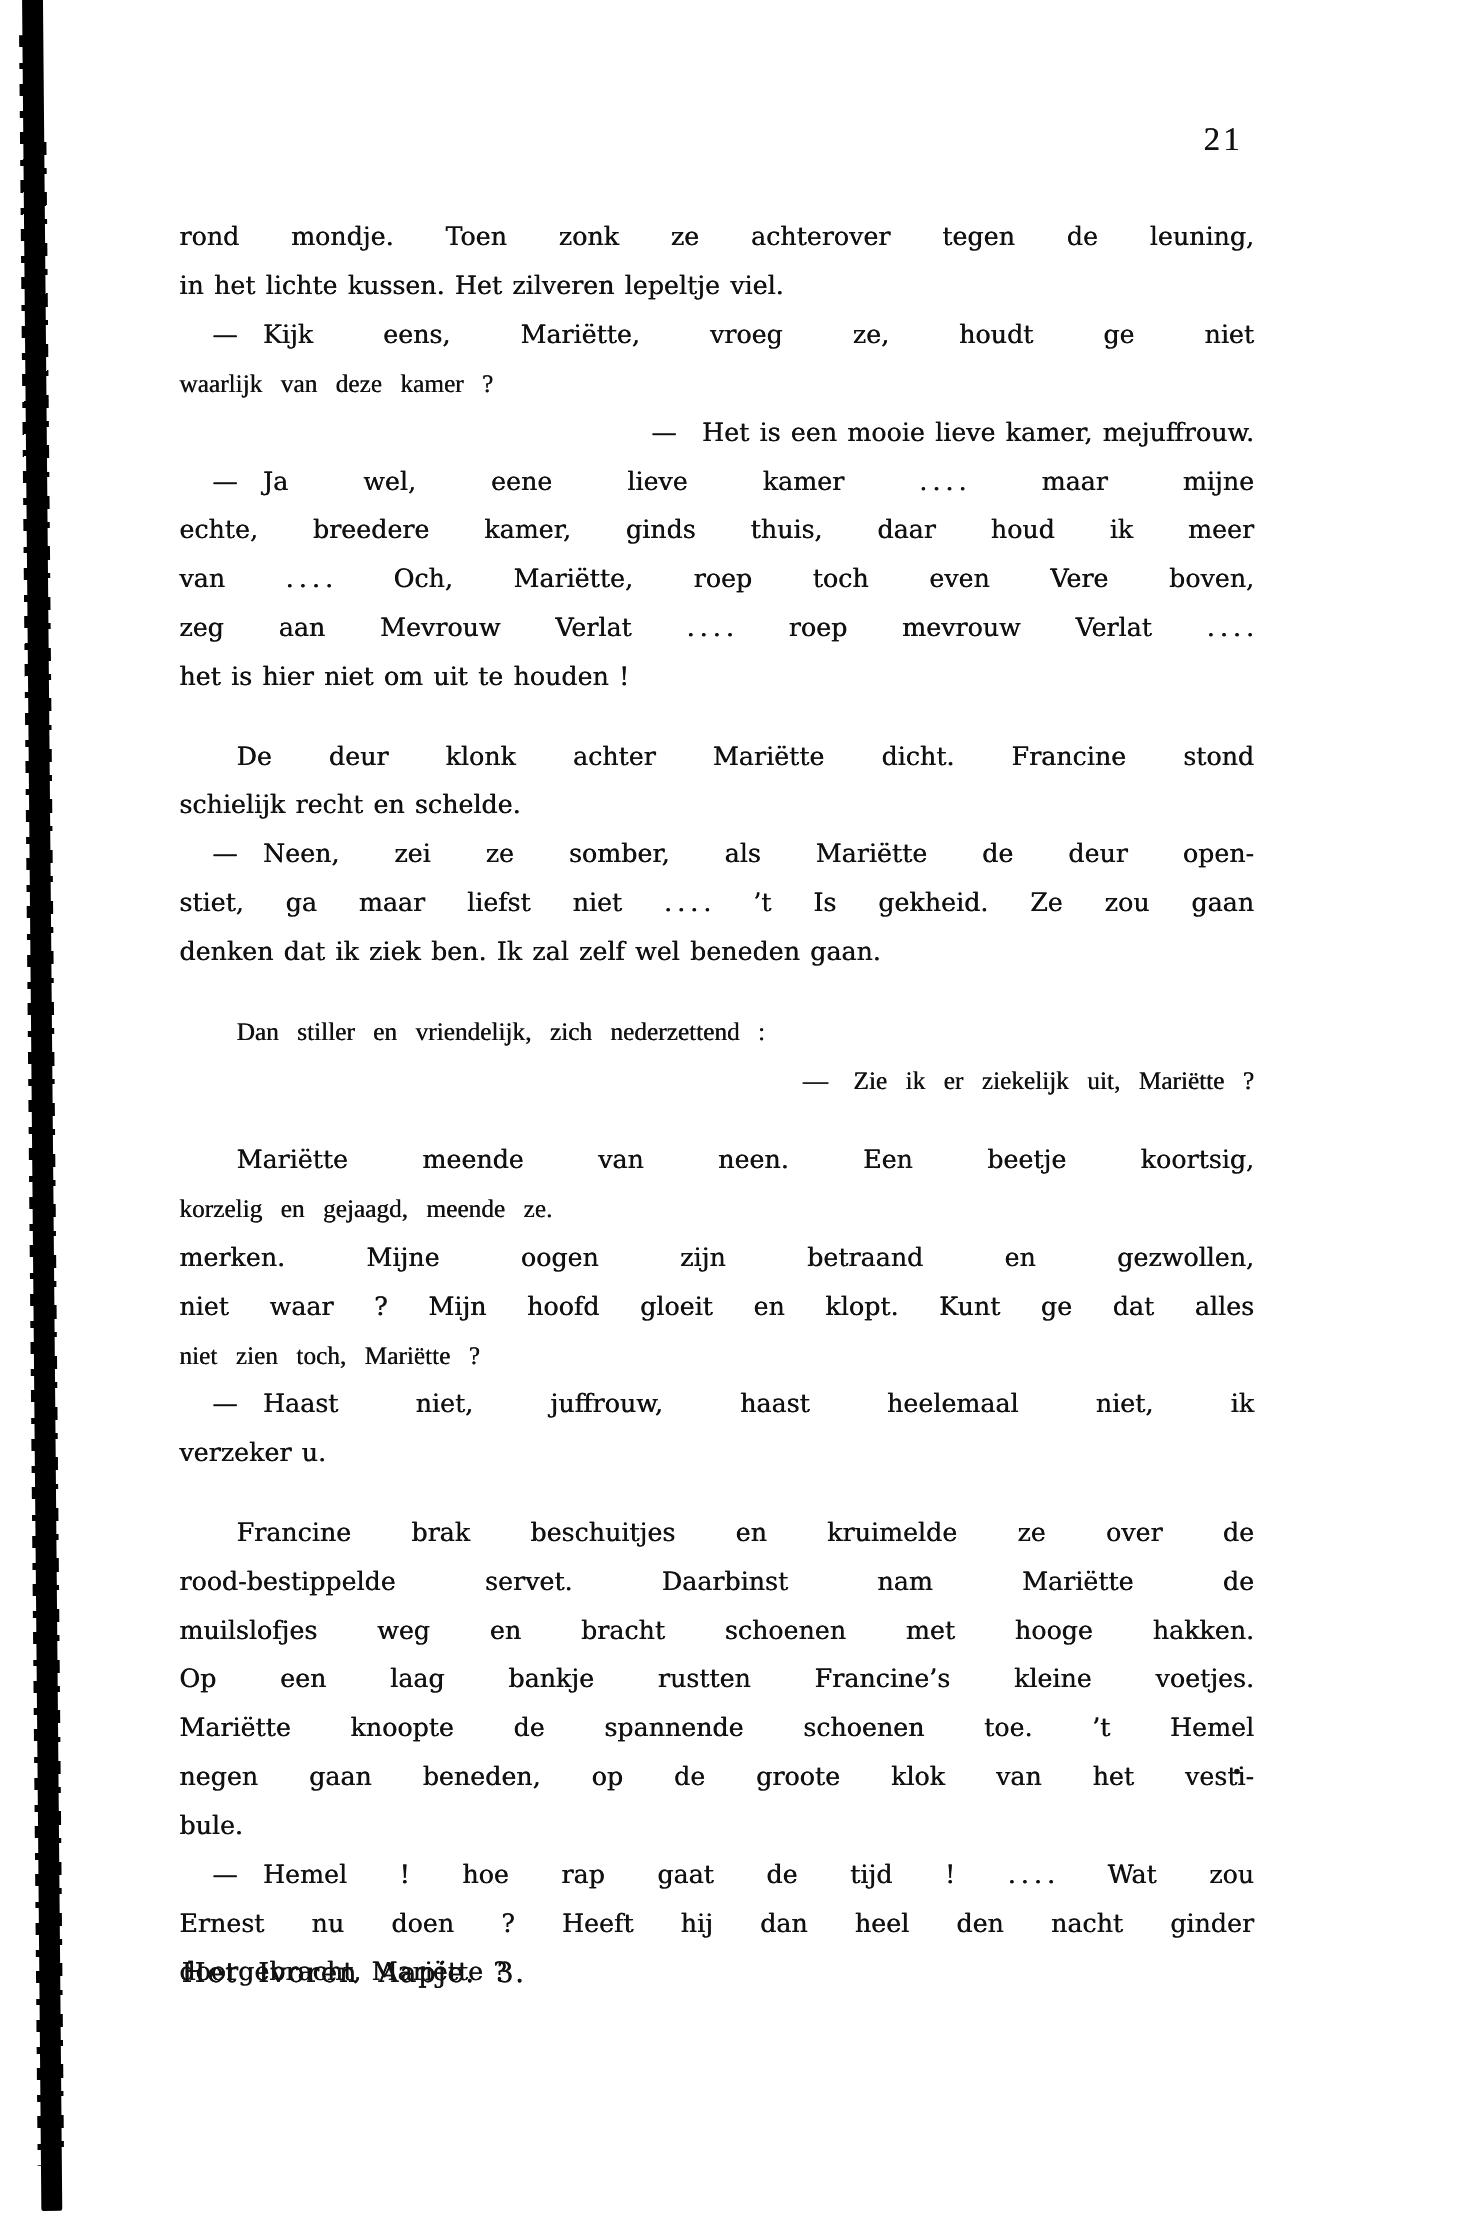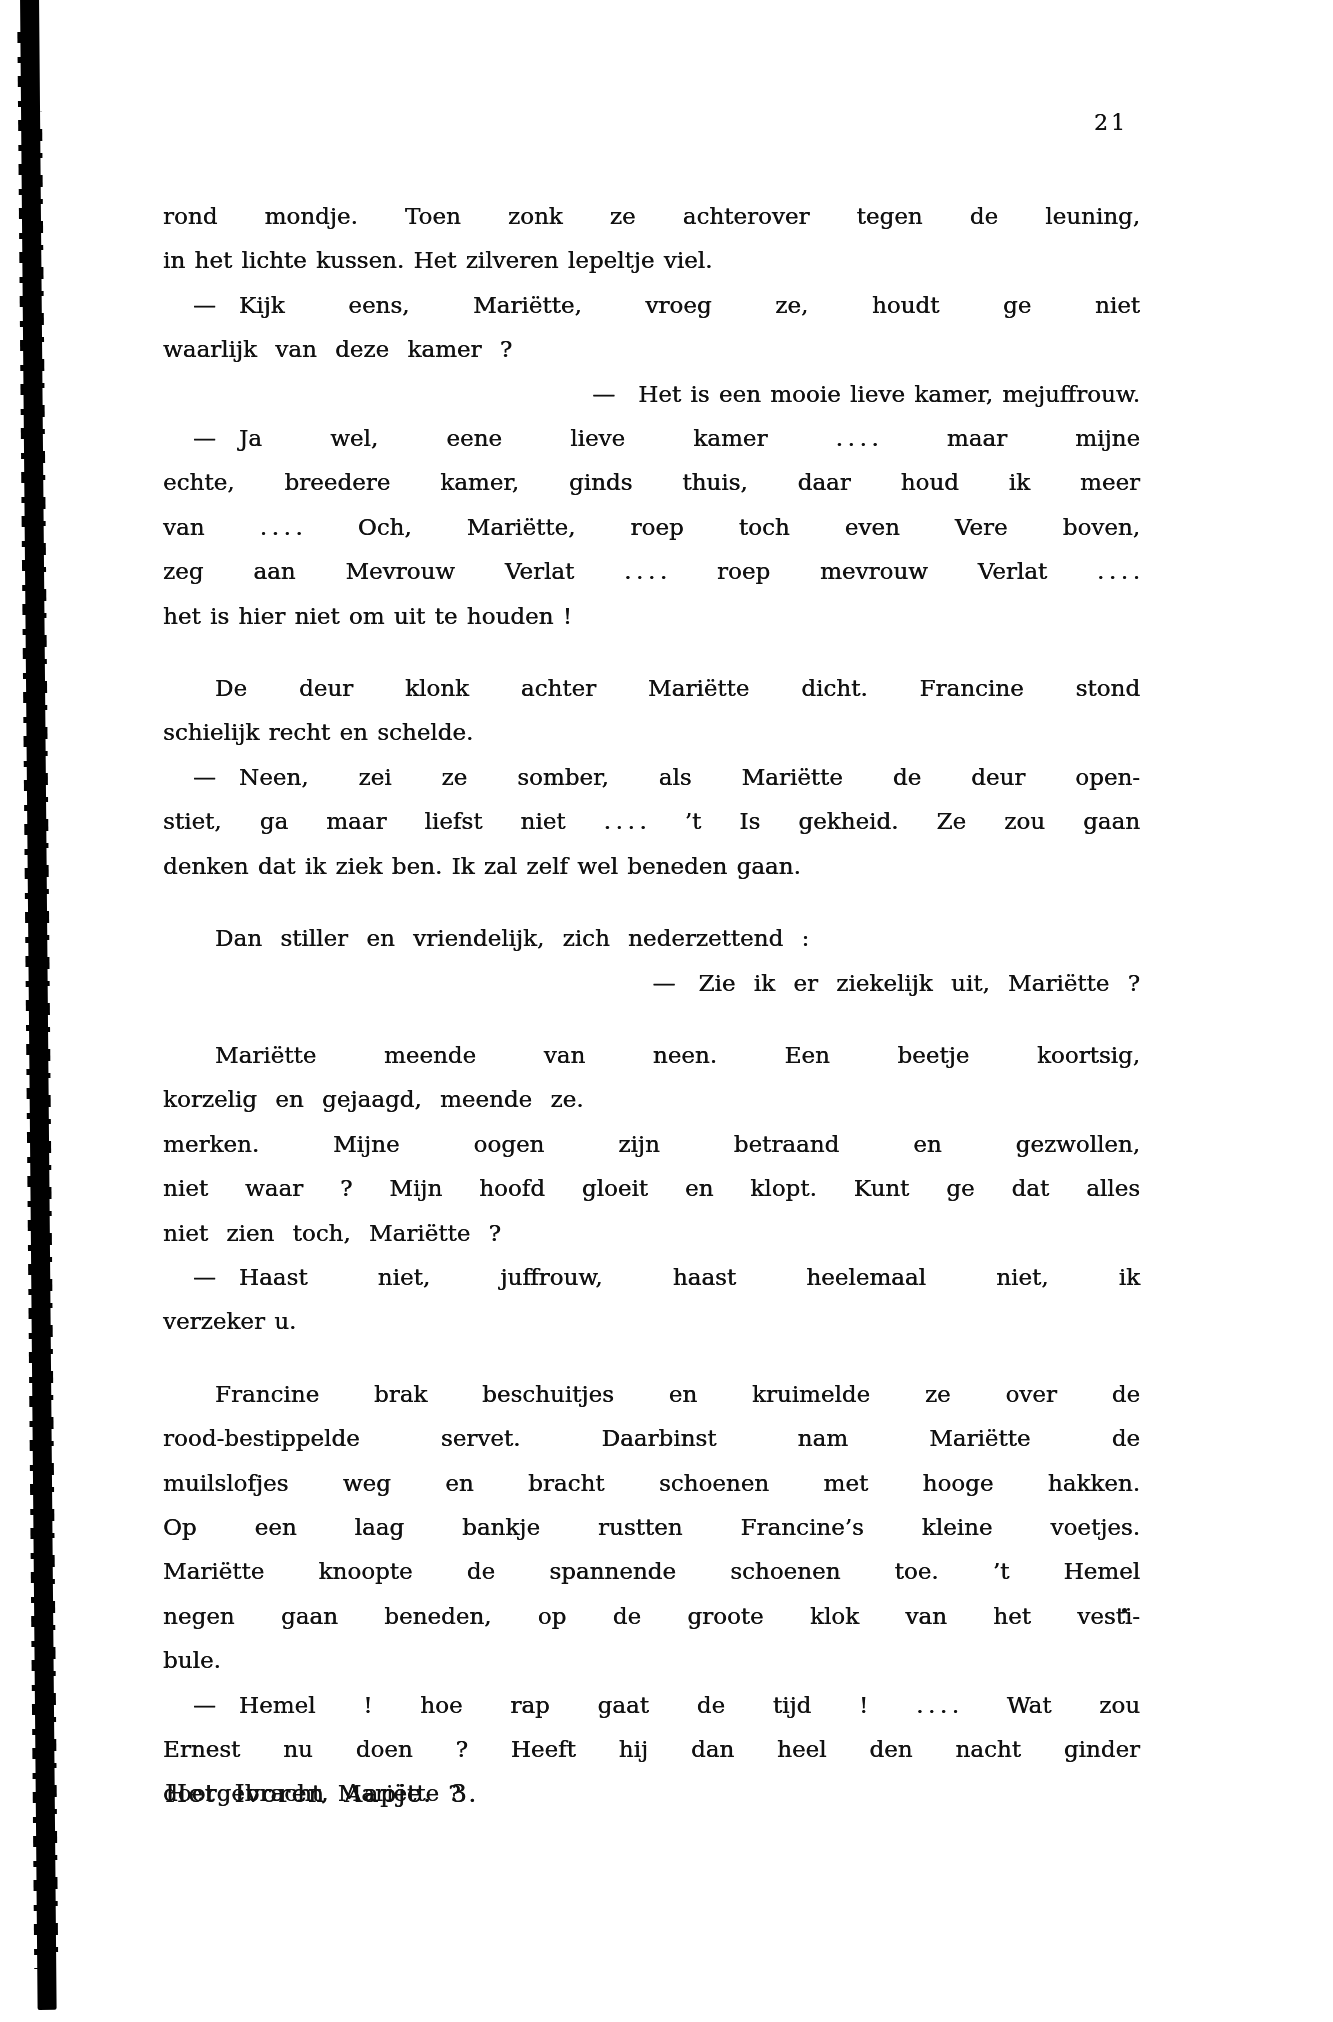--- a/index.html
+++ b/index.html
@@ -43,38 +43,39 @@
     right: -2px; top: 120px;
     width: 4px; height: 92%;
     background: repeating-linear-gradient(180deg,
       transparent 0 17px, var(--binding) 17px 29px,
       transparent 29px 41px, var(--binding) 41px 46px);
   }
 
   .page-number {
     position: absolute;
     left: 1094px; top: 110px;
-    font-size: 22px;
+    font-size: 30px;
     letter-spacing: 3px;
     text-shadow: 0.35px 0 0 currentColor;
+    font-family: Liberation Serif, serif;
   }
 
   .text-block {
     position: absolute;
     left: 163px; top: 194px;
     width: 977px;
     font-size: 23px;
     line-height: 44.4px;
     word-spacing: 2px;
     text-shadow: 0.35px 0 0 currentColor;
   }
   .para { margin: 0; }
   .line { text-align: left; }
   .line.just { text-align: justify; text-align-last: justify; }
-  .line.spread { word-spacing: 11px; }
+  .line.spread { word-spacing: 11px; font-family: Liberation Serif, serif; }
   .line.indent-dash { text-indent: 30px; text-align: right; }
   .line.indent-word { text-indent: 52px; margin-top: 28px; }
 
   .footer-caption {
     position: absolute;
     left: 165px; top: 1779px;
     font-size: 25px;
     word-spacing: 9px;
     letter-spacing: 1.5px;
     text-shadow: 0.3px 0 0 currentColor;

